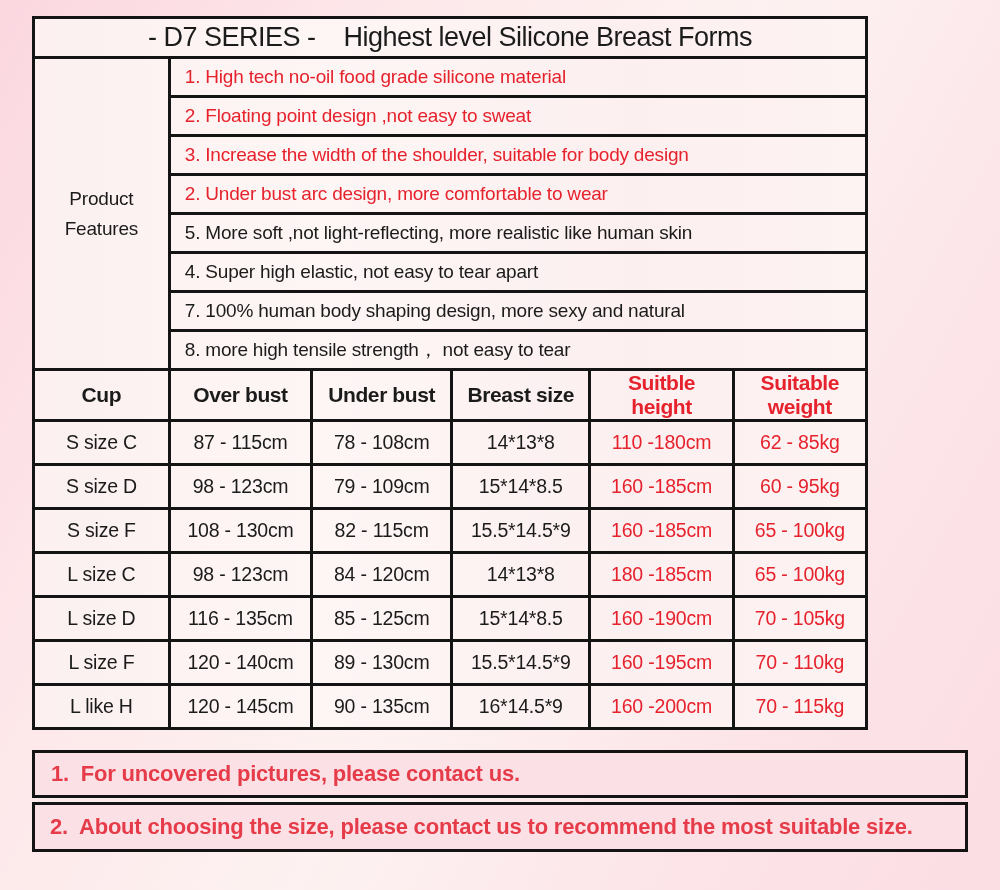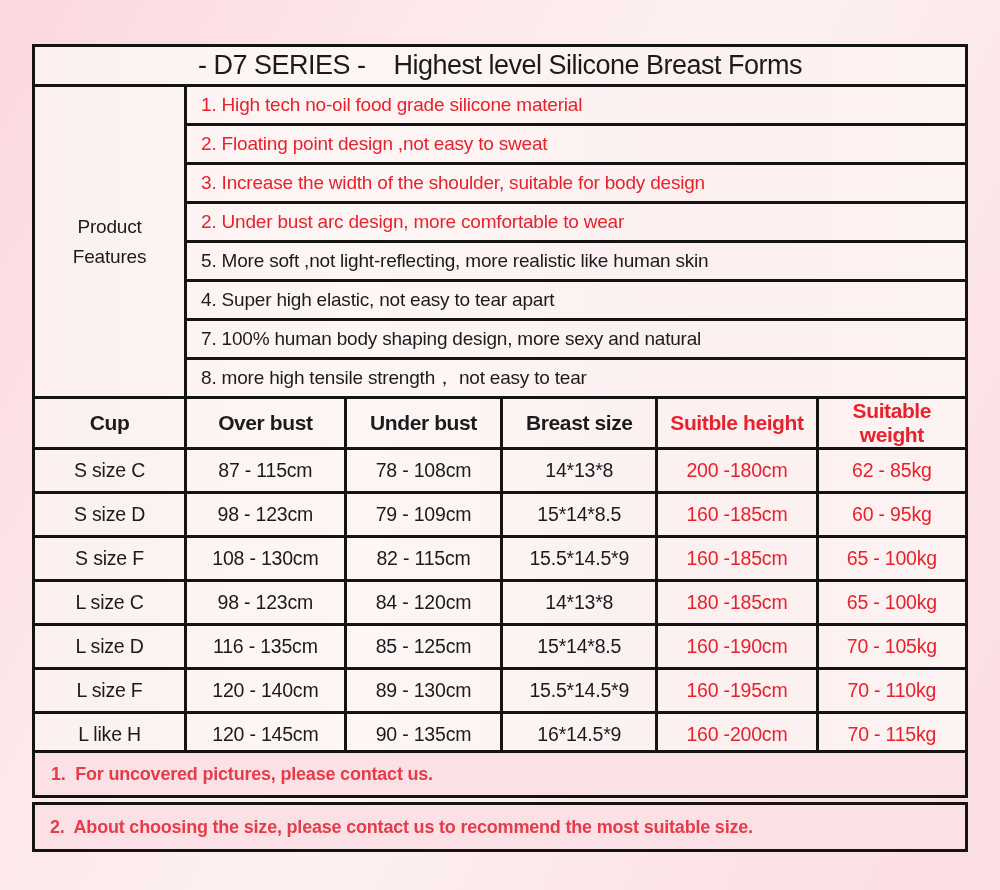--- a/index.html
+++ b/index.html
@@ -12,21 +12,21 @@
   }
   *{box-sizing:border-box;margin:0;padding:0;}
   html,body{width:1000px;height:890px;}
   body{
     font-family:"Liberation Sans","DejaVu Sans",sans-serif;
     background:linear-gradient(118deg,#fbd7e0 0%,#fde8ea 28%,#fdf2f1 52%,#fce4e8 78%,#fbdde4 100%);
     color:var(--text-black);
     position:relative;
     overflow:hidden;
   }
-  .sheet{position:absolute;left:32px;top:44px;width:936px;}
+  .sheet{position:absolute;left:32px;top:16px;width:836px;}
   table.main{
     width:100%;
     border-collapse:collapse;
     background:linear-gradient(90deg,#fcf0f0 0%,#fdf6f5 35%,#fceff0 72%,#fdf3f2 100%);
   }
   table.main td{
     border:3px solid var(--border-color);
     text-align:center;
     vertical-align:middle;
     font-size:19px;
@@ -59,21 +59,21 @@
   tr.head td{font-size:21px;font-weight:600;letter-spacing:-0.4px;}
   tr.data{height:44px;}
   tr.data td{font-size:19.5px;}
   col.c1{width:16.3%}col.c2{width:17.1%}col.c3{width:16.8%}
   col.c4{width:16.6%}col.c5{width:17.2%}col.c6{width:16.0%}
   .note{
     position:absolute;left:32px;width:936px;
     border:3px solid var(--border-color);
     background:var(--note-bg);
     color:var(--note-red);
-    font-size:18px;font-weight:700;letter-spacing:-0.2px;
+    font-size:22px;font-weight:700;letter-spacing:-0.2px;
     display:flex;align-items:center;
     padding-left:16px;
     white-space:pre;
   }
   .note-1{top:750px;height:48px;}
   .note-2{top:802px;height:50px;padding-left:15px;}
 </style>
 </head>
 <body>
 
@@ -128,21 +128,21 @@
         <td>Breast size</td>
         <td class="red">Suitble height</td>
         <td class="red">Suitable weight</td>
       </tr>
 
       <tr class="data">
         <td>S size C</td>
         <td>87 - 115cm</td>
         <td>78 - 108cm</td>
         <td>14*13*8</td>
-        <td class="red">200 -180cm</td>
+        <td class="red">110 -180cm</td>
         <td class="red">62 - 85kg</td>
       </tr>
       <tr class="data">
         <td>S size D</td>
         <td>98 - 123cm</td>
         <td>79 - 109cm</td>
         <td>15*14*8.5</td>
         <td class="red">160 -185cm</td>
         <td class="red">60 - 95kg</td>
       </tr>

